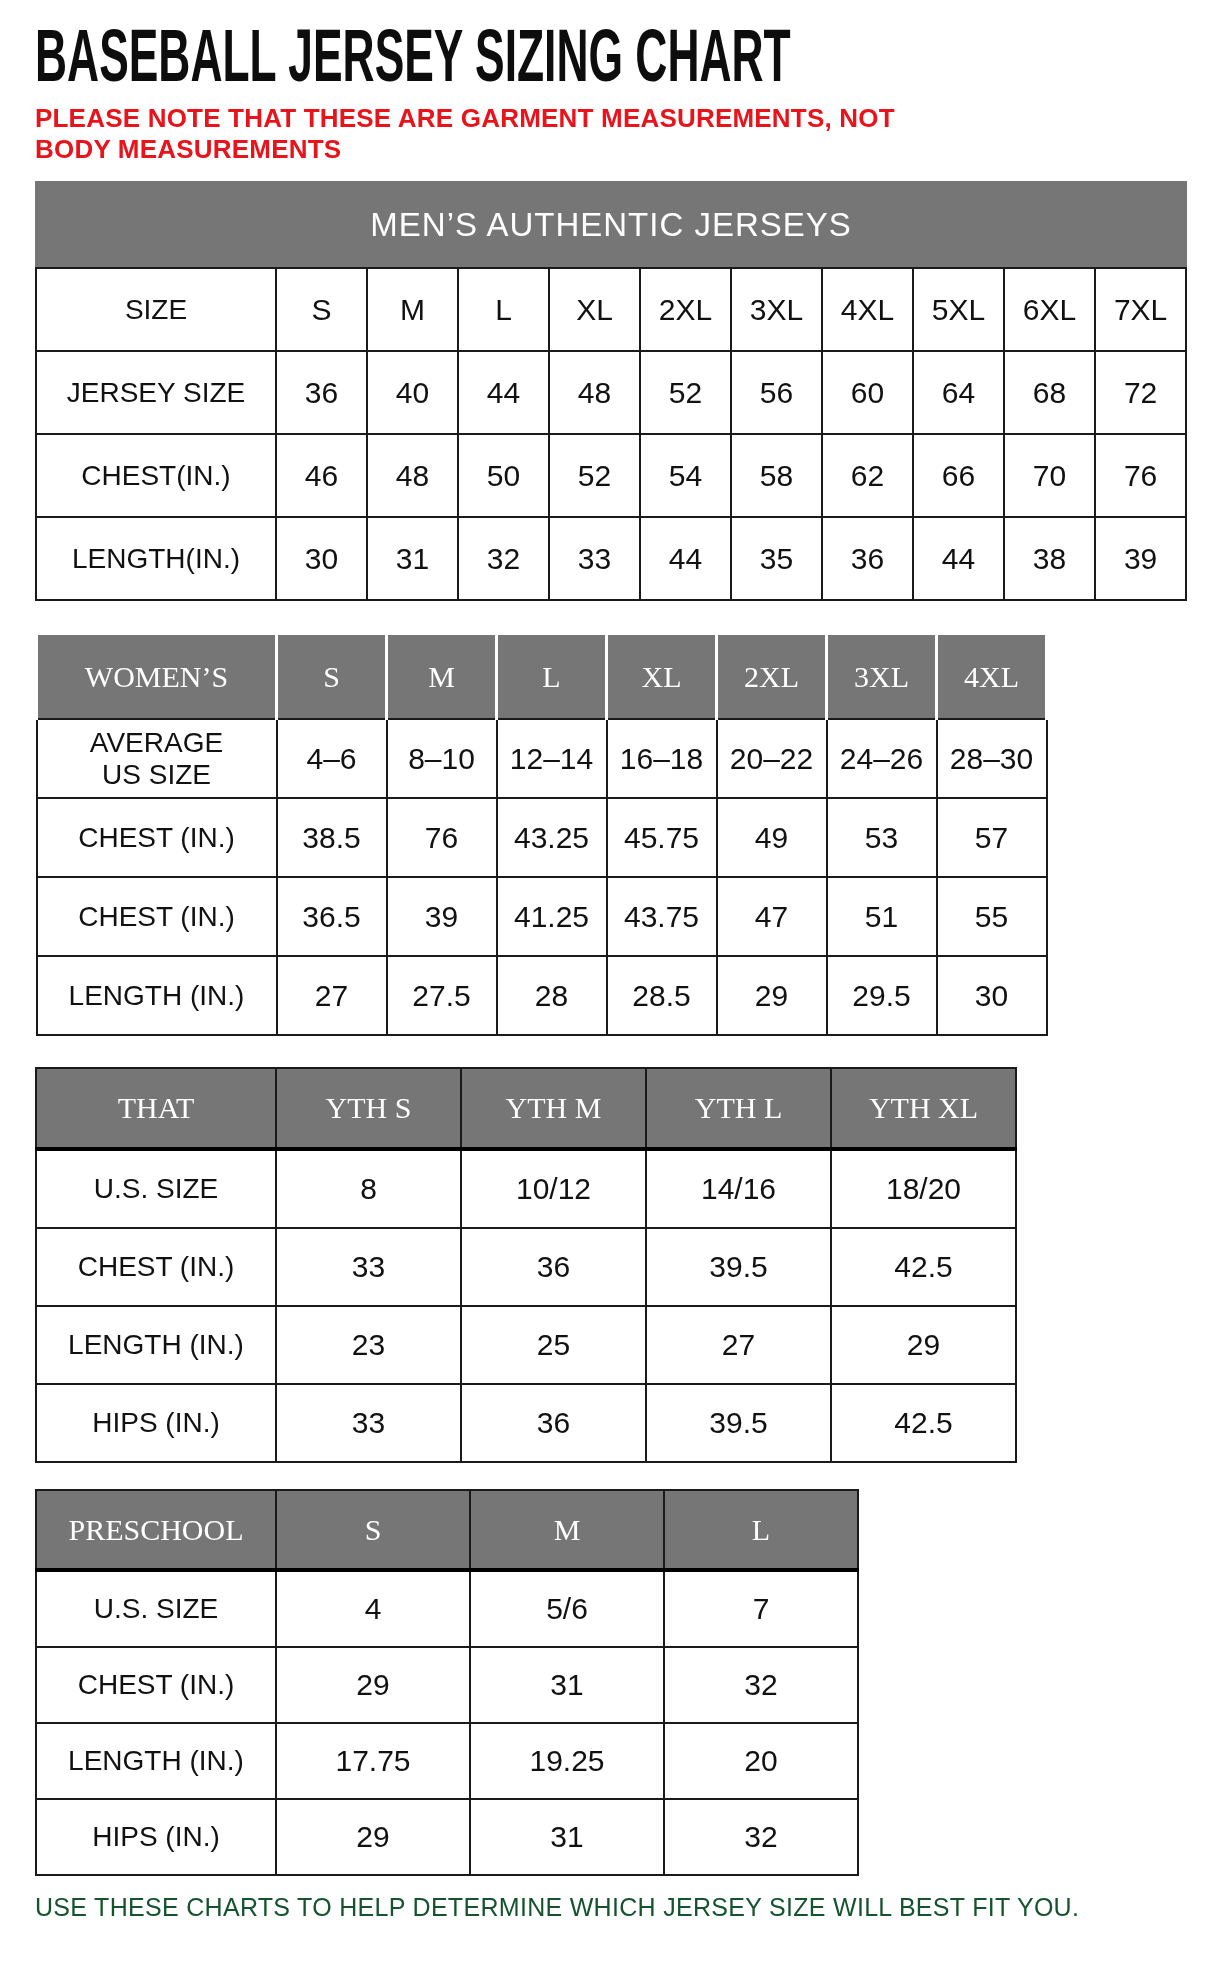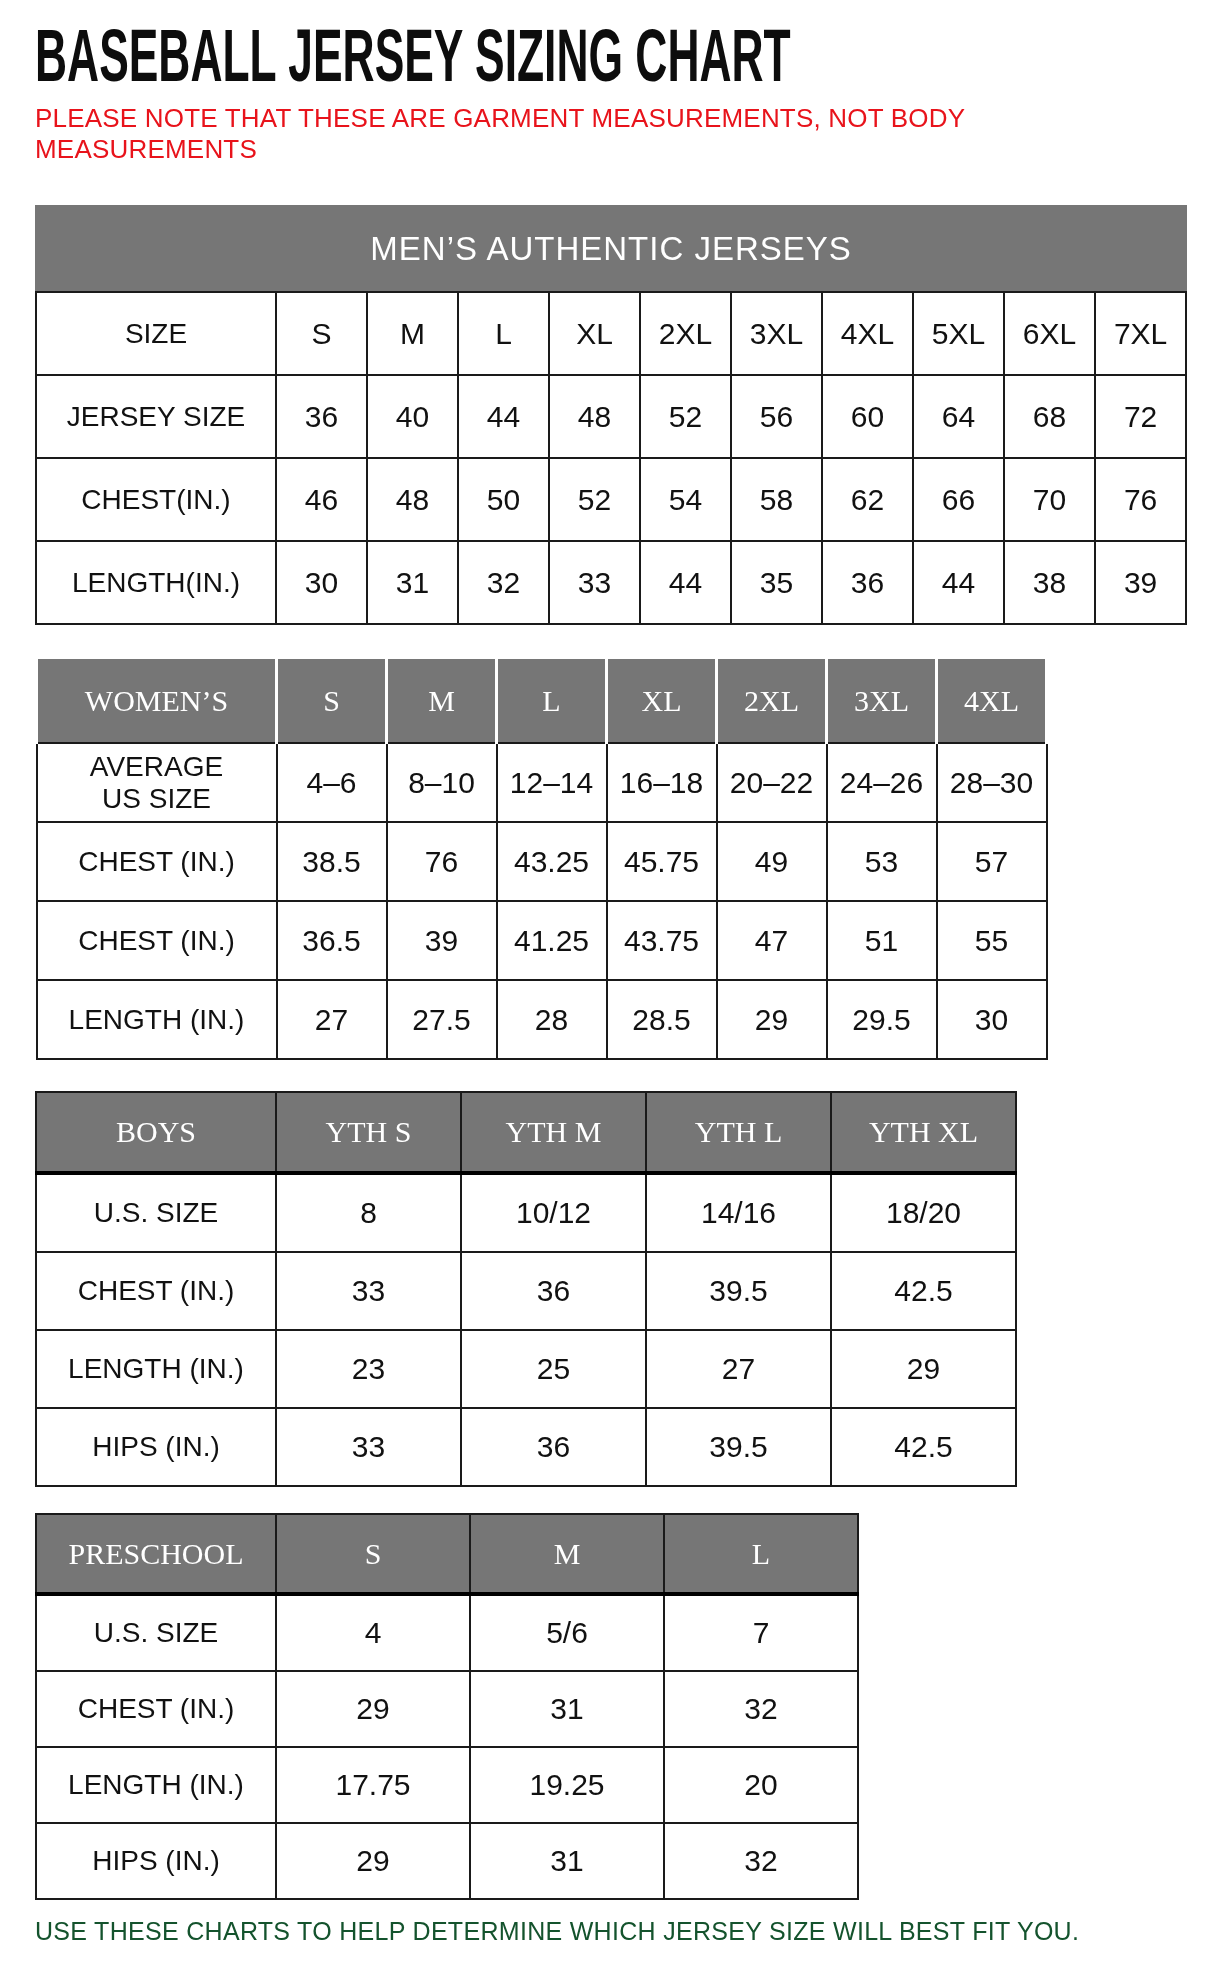--- a/index.html
+++ b/index.html
@@ -10,34 +10,34 @@
   .content{padding:25px 0 0 35px;}
 
   .page-title{
     display:inline-block;white-space:nowrap;
     font-size:74px;font-weight:900;letter-spacing:0px;line-height:62px;
     color:#0d0d0d;transform:scaleX(0.60);transform-origin:left center;
     margin:0;
   }
   .note{
     margin-top:16px;width:935px;
-    color:#e8131b;font-size:26px;line-height:31px;font-weight:400;
+    color:#e8131b;font-size:26px;line-height:31px;font-weight:700;
     letter-spacing:0.2px;
   }
 
   table{border-collapse:collapse;table-layout:fixed;margin-left:0;}
   td{
     border:2px solid #1a1a1a;background:#fff;color:#111;
     text-align:center;vertical-align:middle;font-size:30px;padding:0 2px;
   }
   .label-cell{font-size:28px;white-space:pre-line;}
   .hcell{background:#767676;color:#ffffff;font-weight:400;font-family:Liberation Serif, serif;}
 
   
-  .t-mens{margin-top:40px;width:1150px;}
+  .t-mens{margin-top:16px;width:1150px;}
   .t-mens td{height:81px;}
   .t-mens .merged-head{
     height:84px;background:#767676;color:#fff;font-size:33px;
     border:2px solid #767676;border-bottom:2px solid #1a1a1a;
     letter-spacing:1px;
   }
   .c-label{width:240px;}
   .c-mens{width:91px;}
 
   
@@ -223,21 +223,21 @@
   <table class="t-boys">
     <colgroup>
       <col class="c-label">
       <col class="c-boys">
         <col class="c-boys">
         <col class="c-boys">
         <col class="c-boys">
     </colgroup>
     <tbody>
         <tr>
-          <td class="hcell">BOYS</td>
+          <td class="hcell">THAT</td>
           <td class="hcell">YTH S</td>
           <td class="hcell">YTH M</td>
           <td class="hcell">YTH L</td>
           <td class="hcell">YTH XL</td>
         </tr>
         <tr>
           <td class="label-cell">U.S. SIZE</td>
           <td>8</td>
           <td>10/12</td>
           <td>14/16</td>

